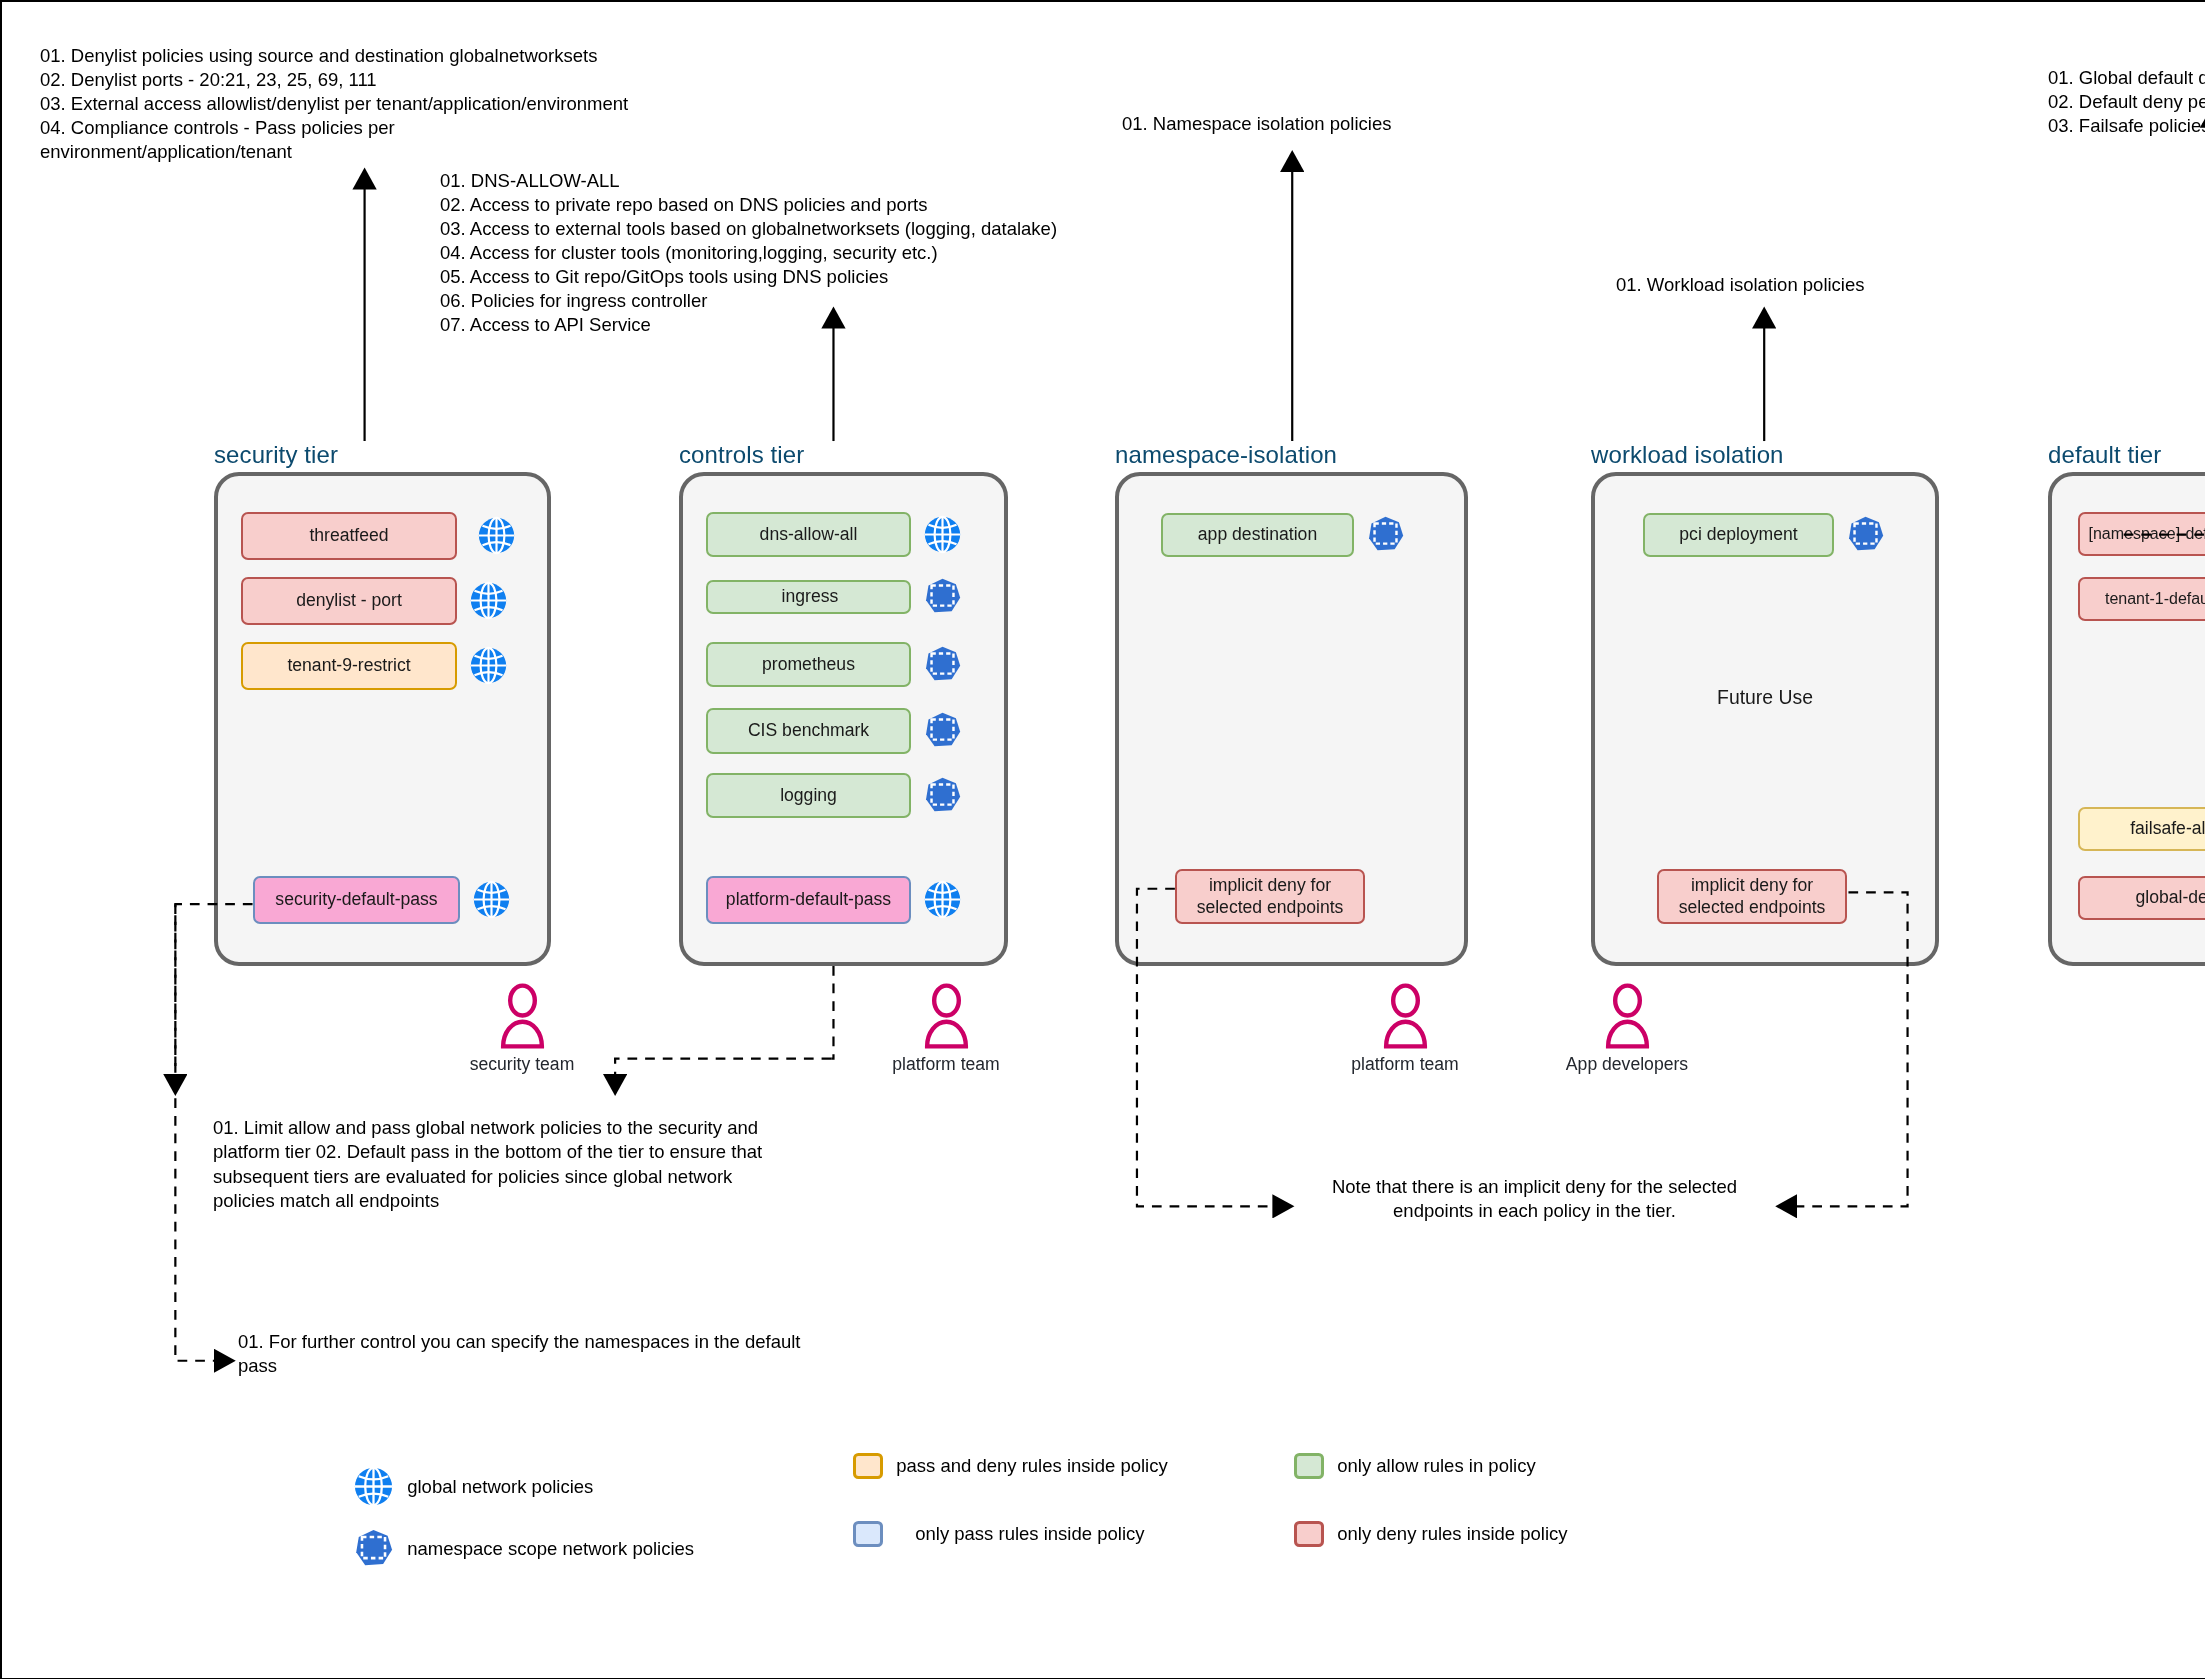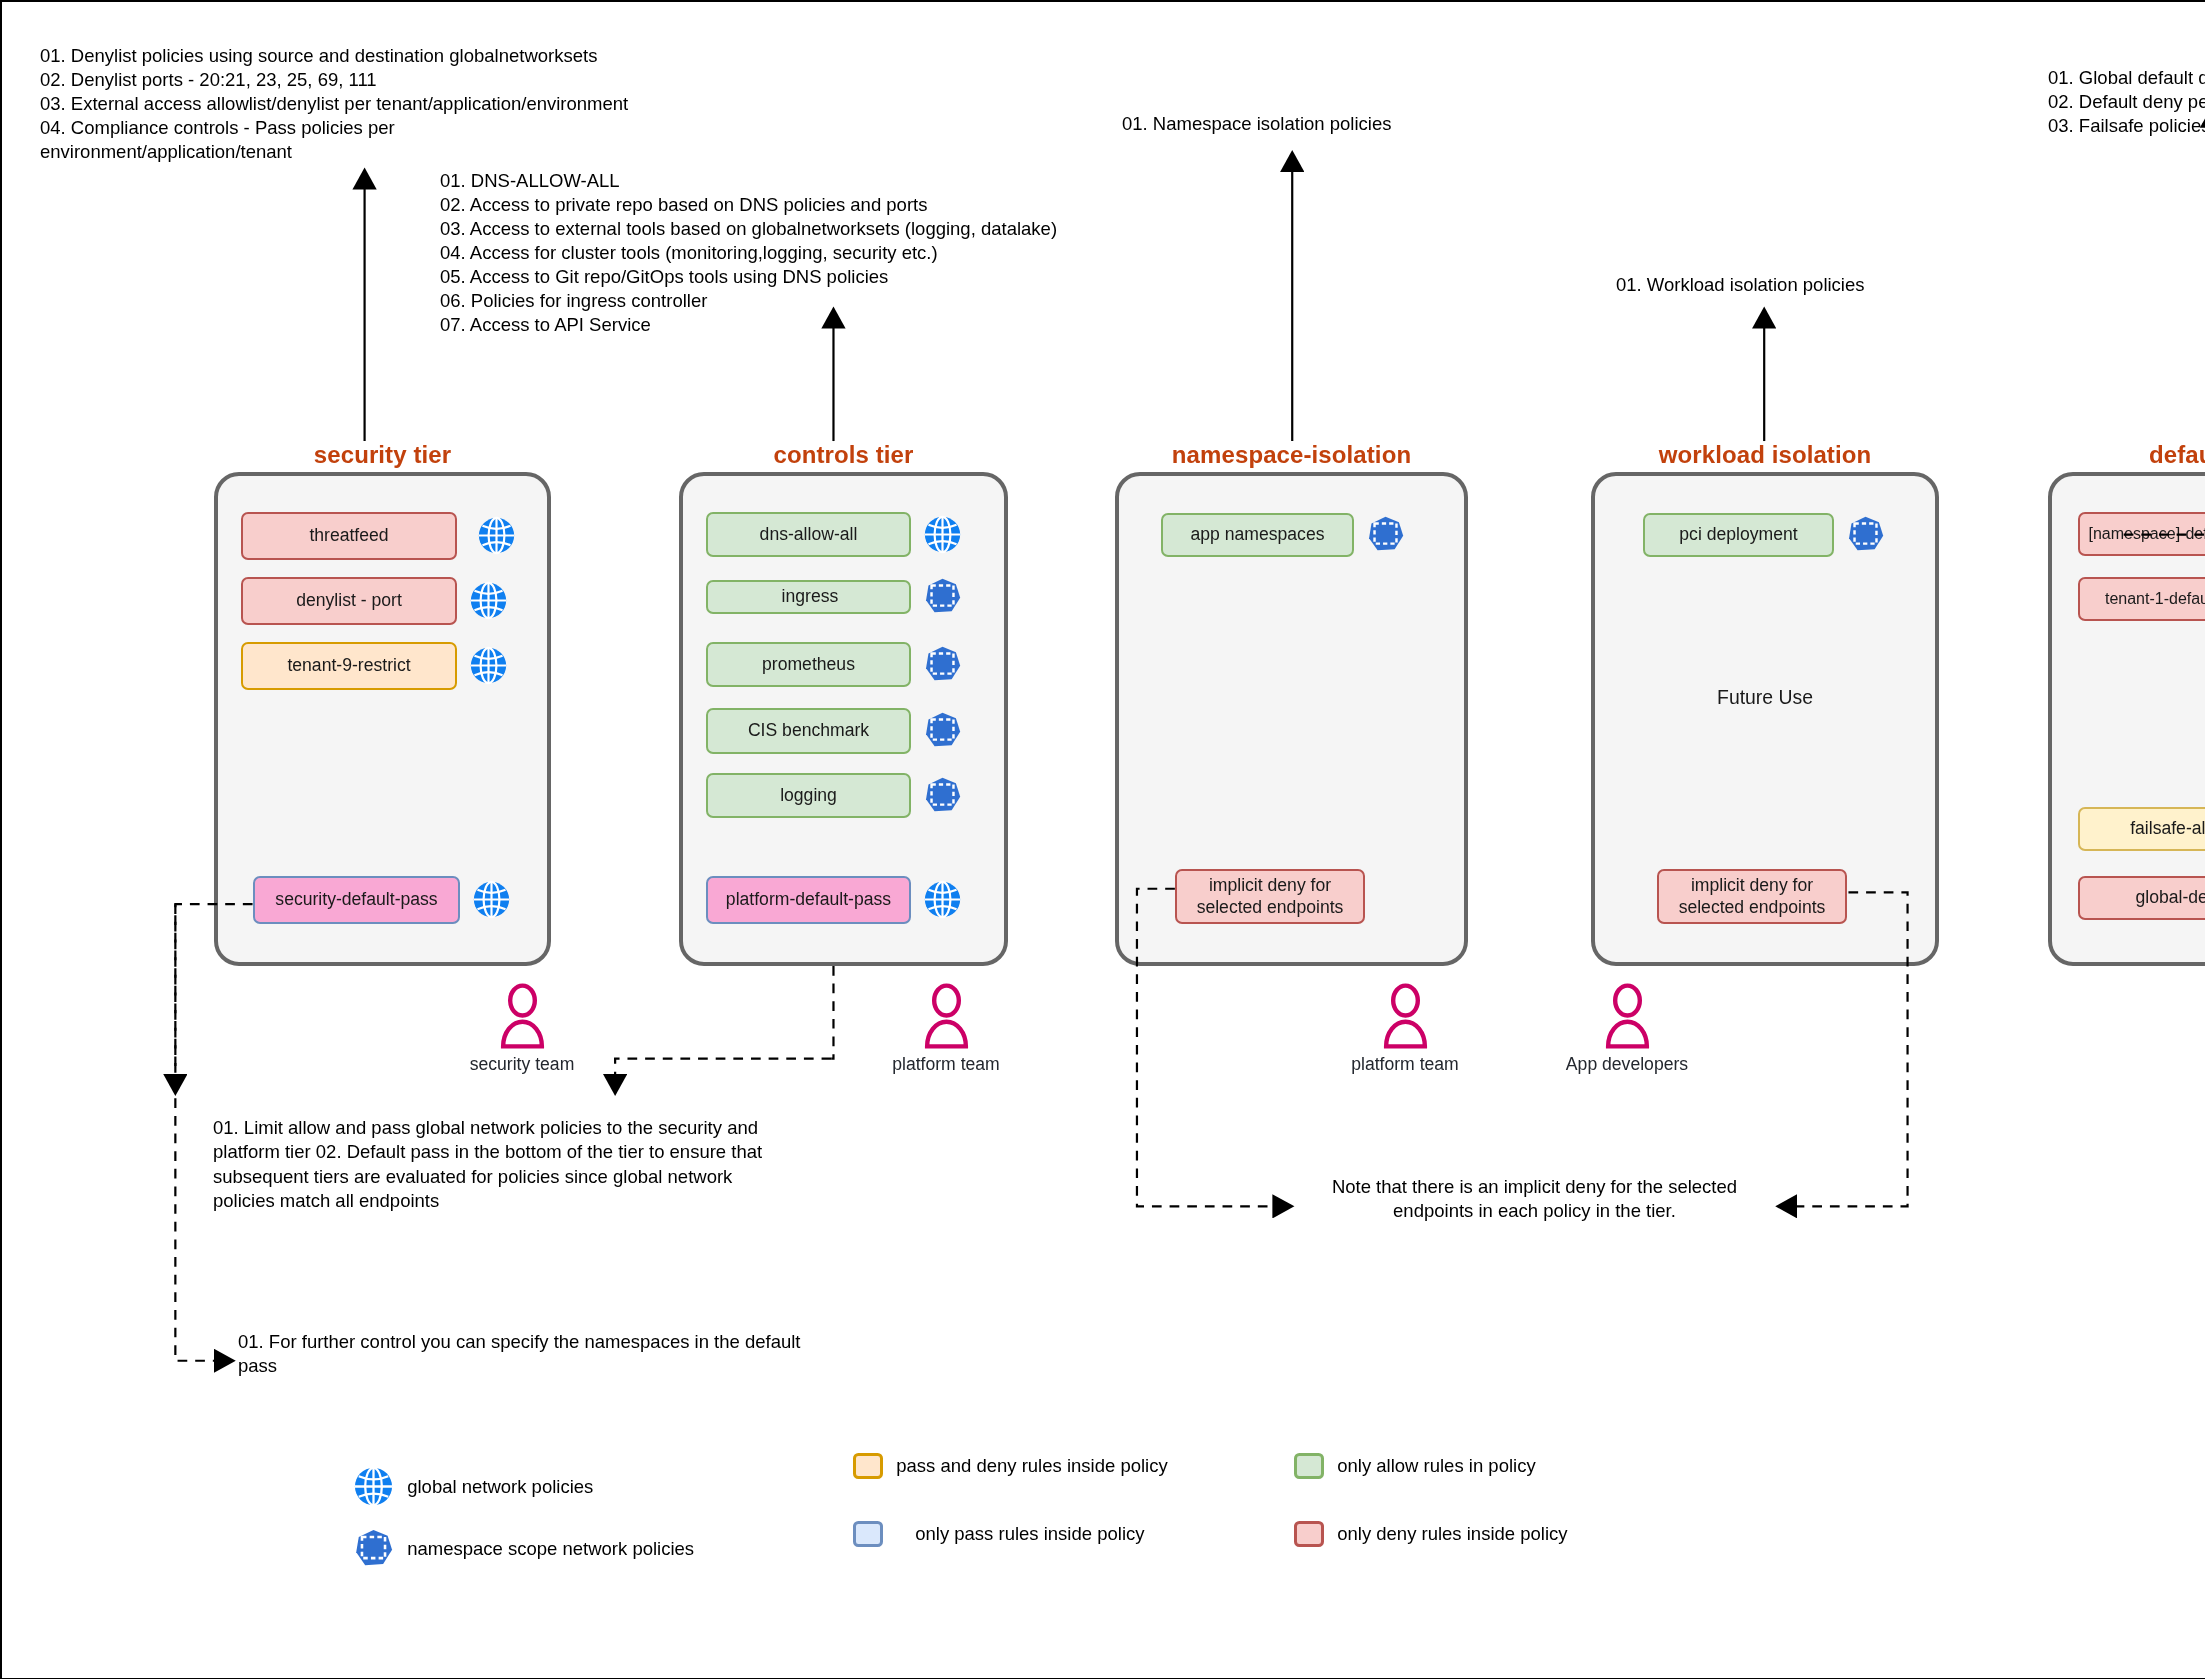--- a/index.html
+++ b/index.html
@@ -7,22 +7,22 @@
   #page{position:relative;width:2756px;height:1680px;background:#fff;
         border:2.6px solid #000;box-sizing:border-box;overflow:hidden;}
 
   
   .anno{position:absolute;color:#000;font-size:18.5px;line-height:1.30;white-space:pre-line;}
   .note{position:absolute;color:#000;font-size:18.5px;line-height:1.32;}
   .note.ctr{text-align:center;}
 
   
   .tier{position:absolute;}
-  .tier-title{position:absolute;width:100%;text-align:center;top:-31px;
-              font-size:24px;font-weight:bold;color:#c2410c;letter-spacing:0.1px;}
+  .tier-title{position:absolute;width:100%;top:-31px;
+              font-size:24px;font-weight:normal;color:#0c4a6e;letter-spacing:0.1px;}
   .tier-card{position:absolute;left:0;top:0;width:100%;height:100%;
              background:#f5f5f5;border:4px solid #666666;border-radius:25px;box-sizing:border-box;}
 
   
   .prow{position:absolute;display:flex;align-items:center;}
   .pbox{display:flex;align-items:center;justify-content:center;text-align:center;
         border-radius:7px;box-sizing:border-box;font-size:17.6px;color:#1a1a1a;
         line-height:1.22;padding:0 6.2px;}
   .pbox.deny  {background:#f8cecc;border:2.6px solid #b85450;}
   .pbox.allow {background:#d5e8d4;border:2.6px solid #82b366;}
@@ -219,21 +219,21 @@
           </svg>
       </span>
     </div>
   </div>
 
   <div class="tier" style="left:1113px;top:470px;width:353px;height:494px;">
     <div class="tier-title">namespace-isolation</div>
     <div class="tier-card"></div>
 
     <div class="prow" style="left:46px;top:41px;">
-      <div class="pbox allow" style="width:193px;height:44px;">app namespaces</div>
+      <div class="pbox allow" style="width:193px;height:44px;">app destination</div>
       <span class="picon">
         <svg width="39" height="39" viewBox="0 0 64 64">
           <polygon points="32,3 54,12 61,34 47,56 19,58 5,38 9,14" fill="#2f6fd0"></polygon>
           <rect x="14" y="14" width="36" height="33" fill="none" stroke="#fff" stroke-width="4" stroke-dasharray="7 5"></rect>
         </svg>
       </span>
     </div>
 
     <div class="prow" style="left:60px;top:397px;">
       <div class="pbox deny" style="width:190px;height:55px;">implicit deny for selected endpoints</div>

